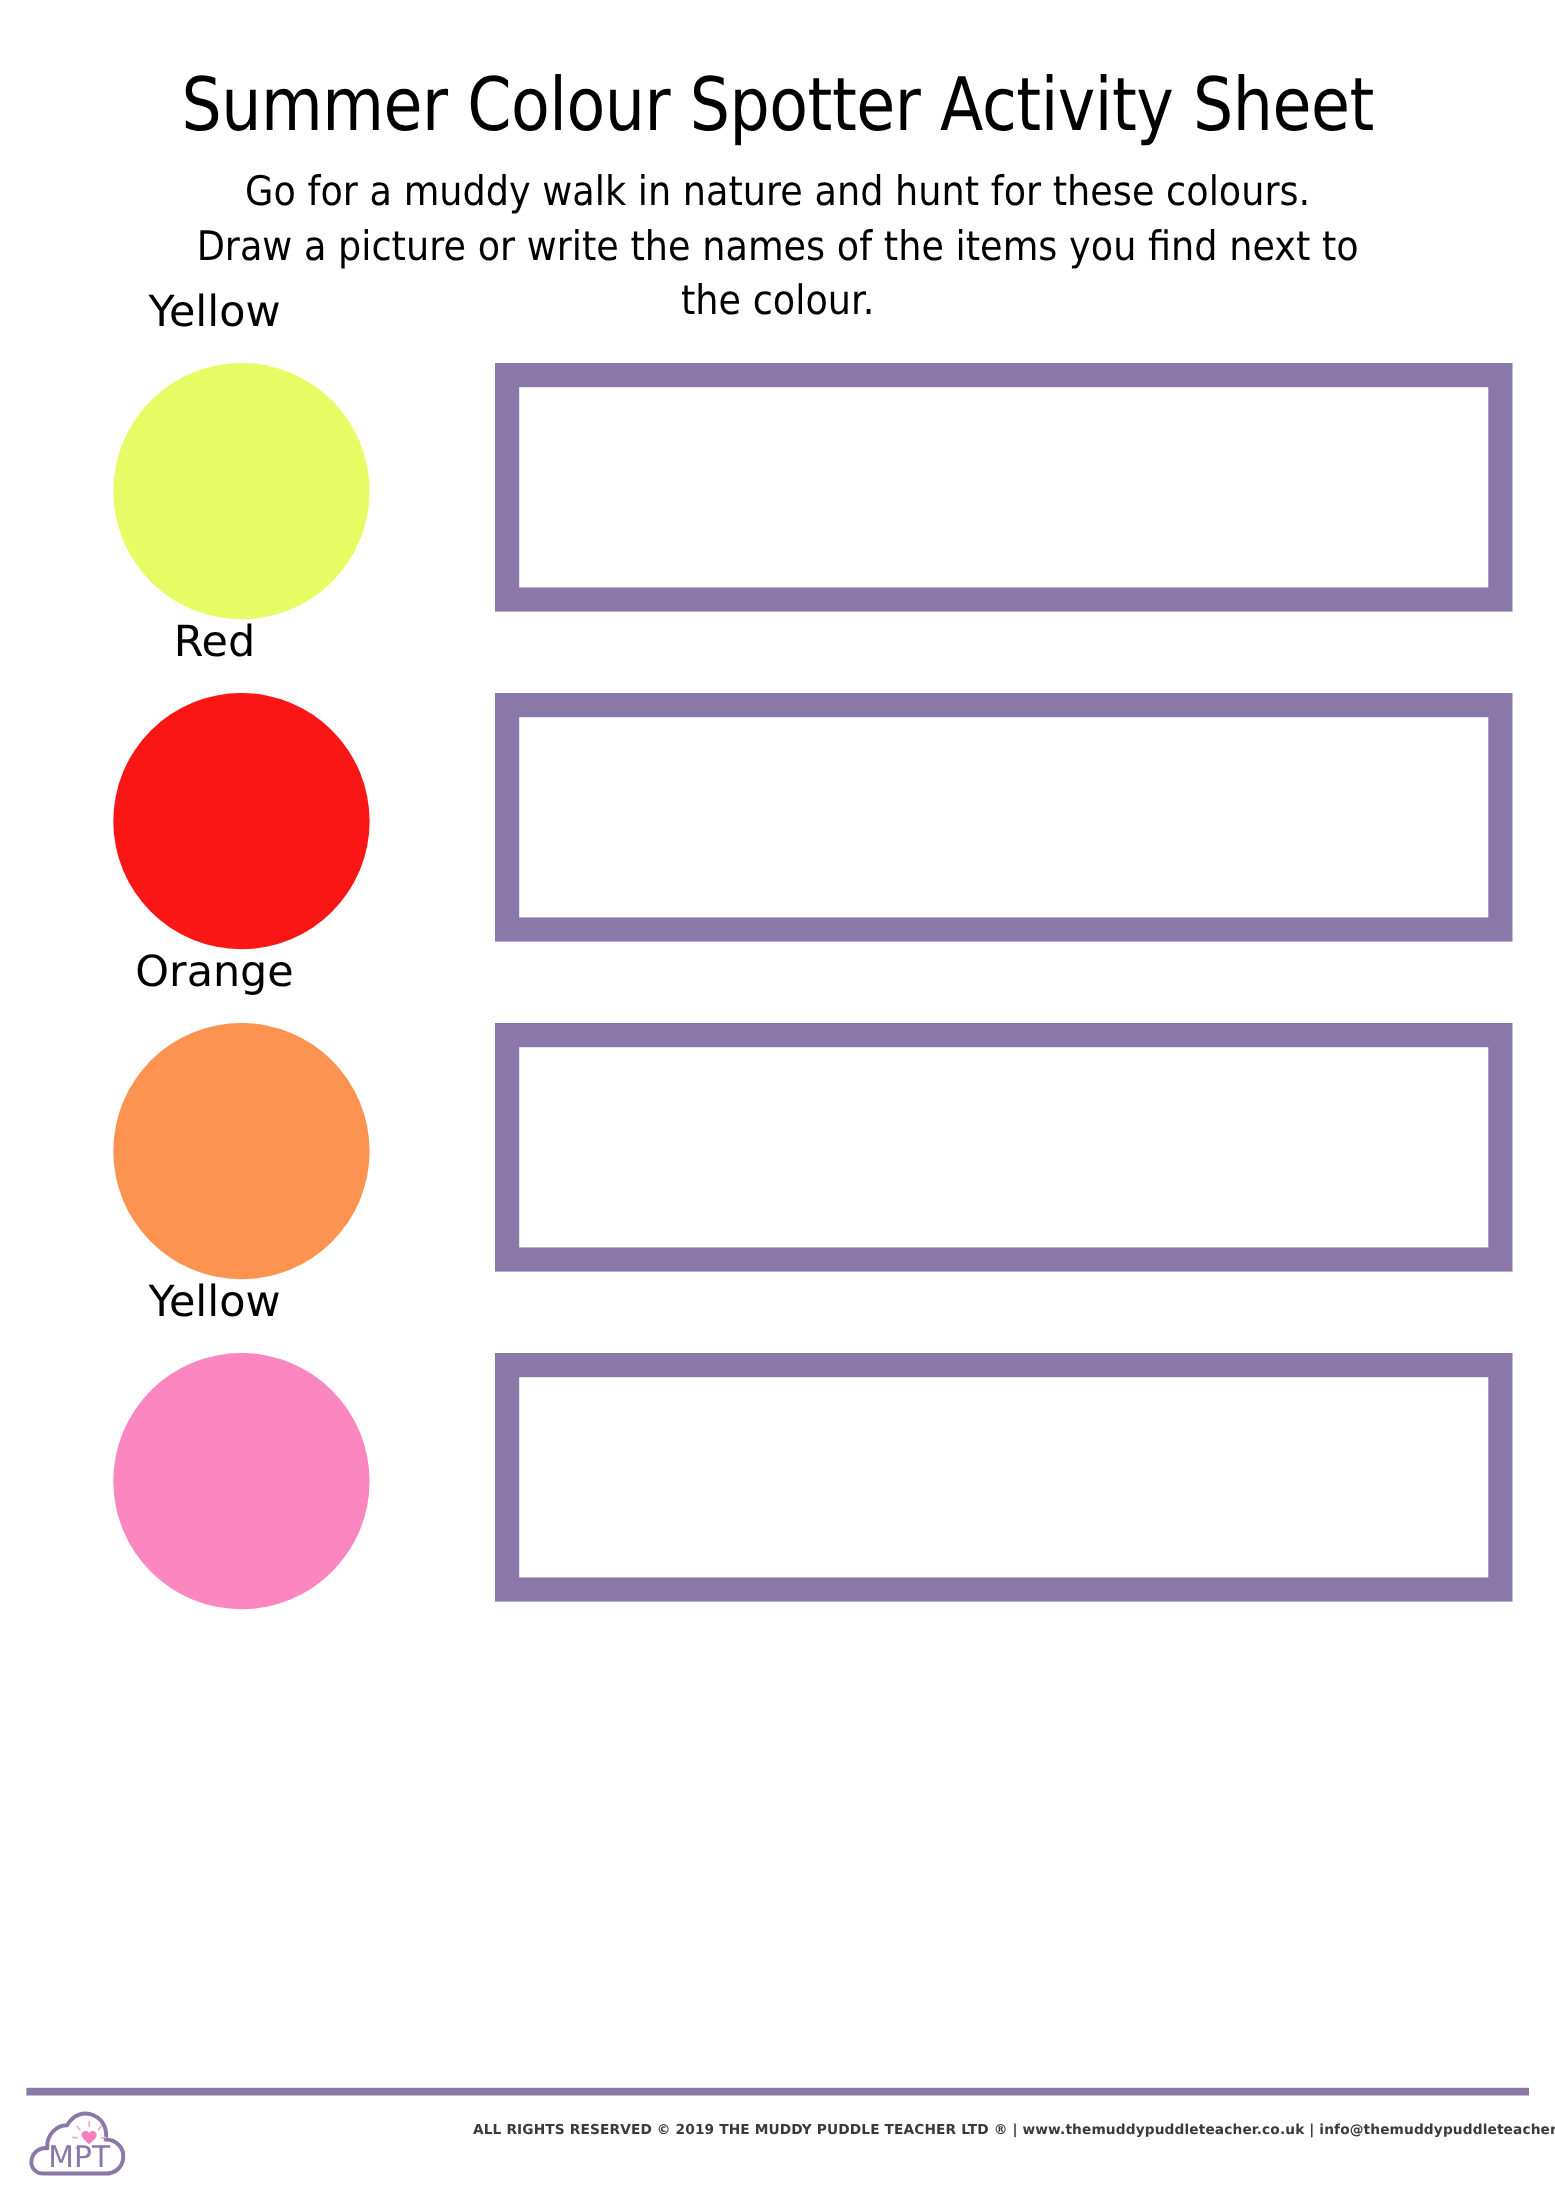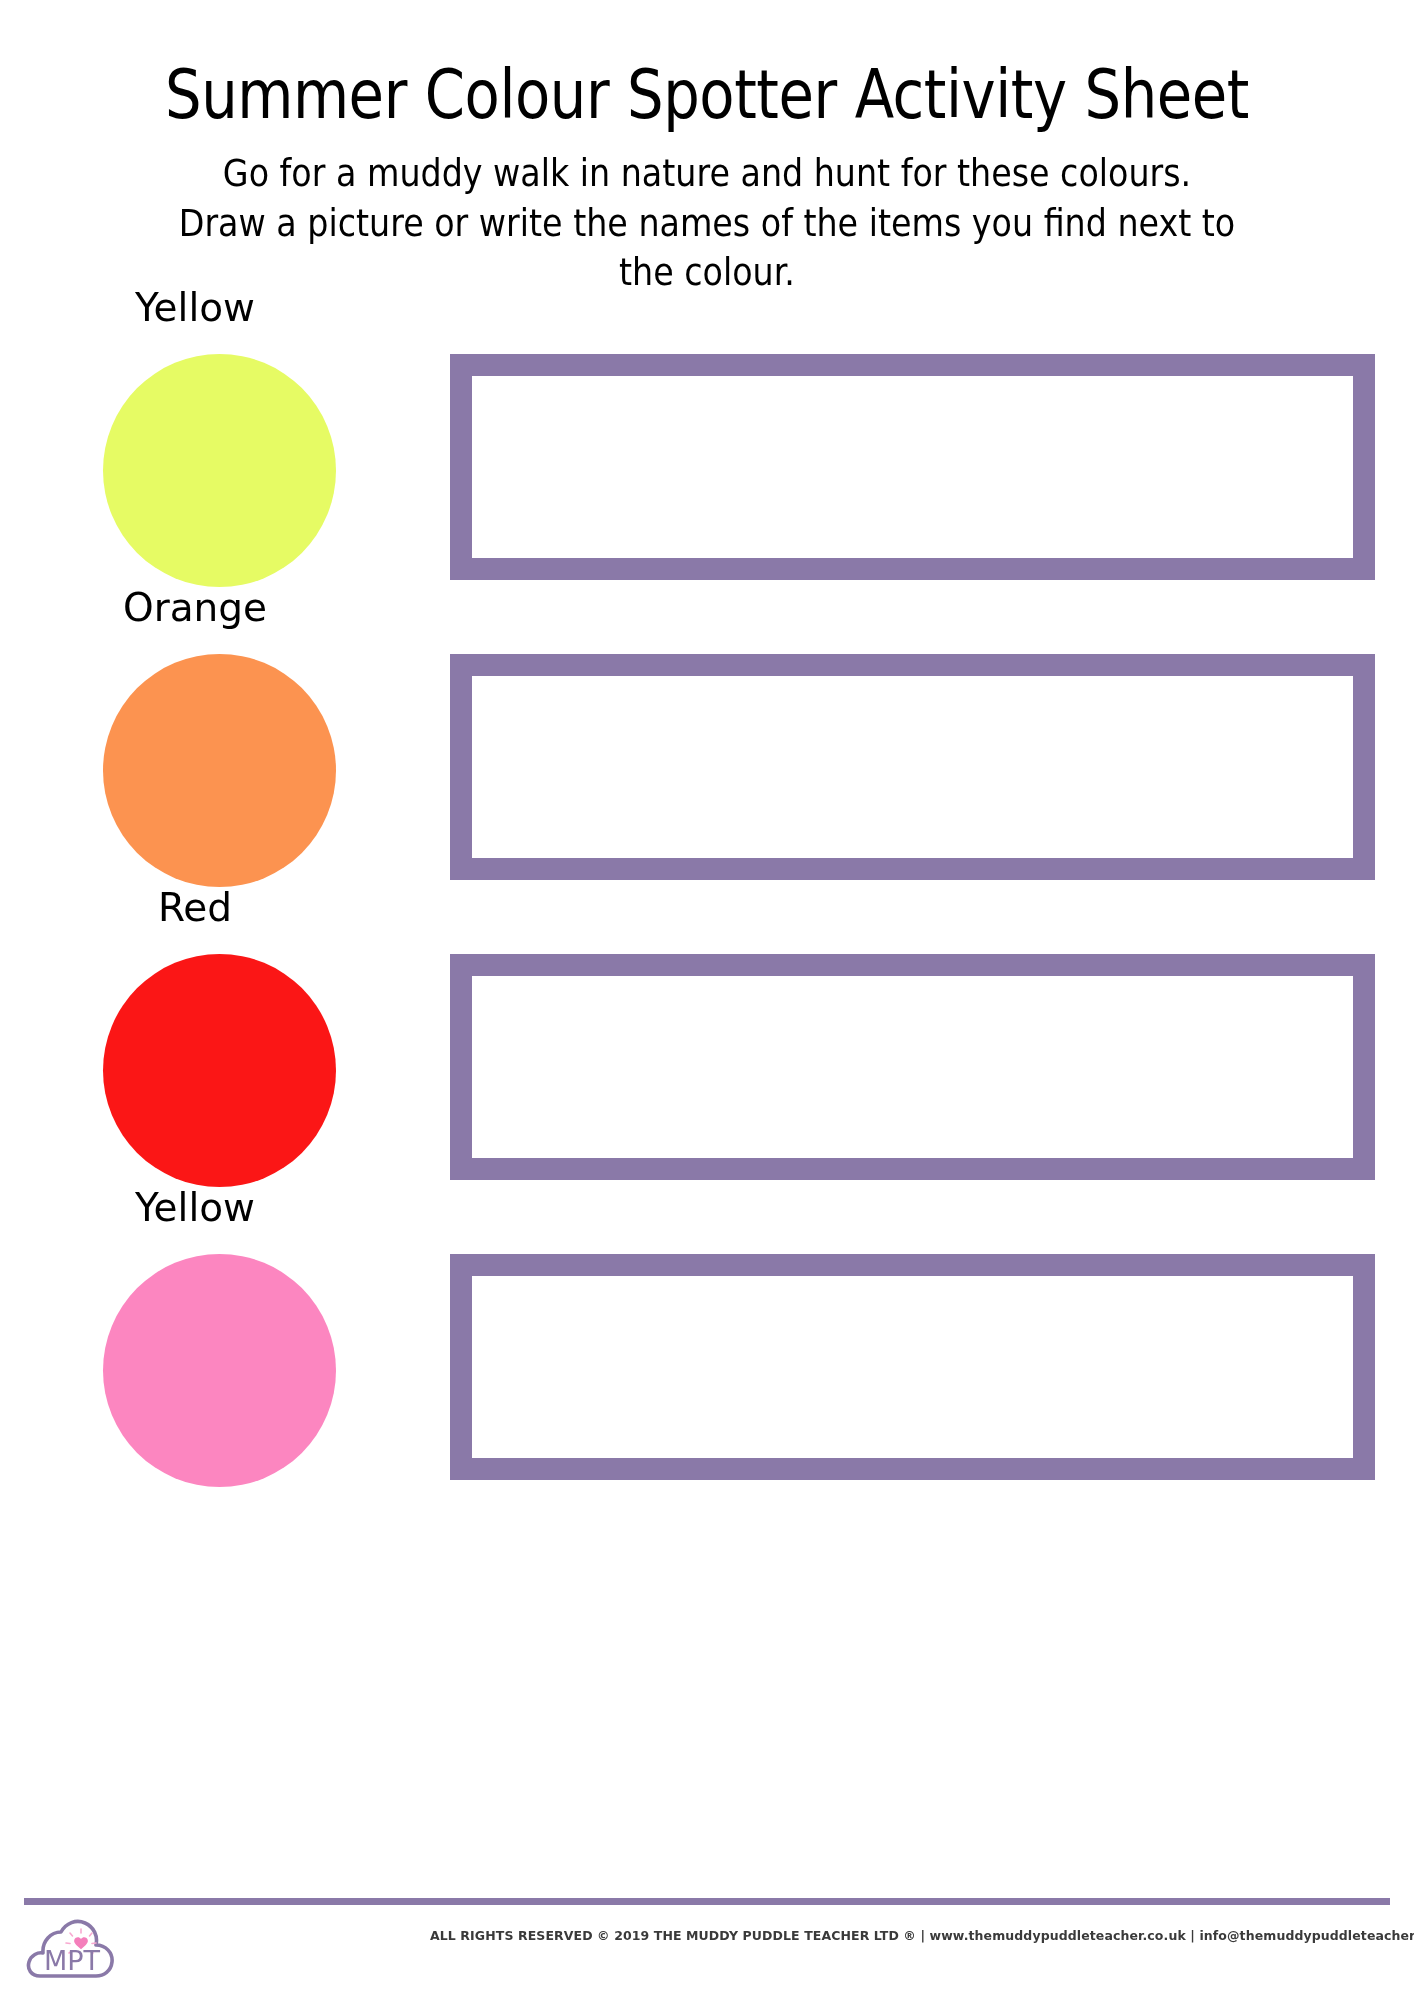--- a/index.html
+++ b/index.html
@@ -47,21 +47,21 @@
     transform: scaleX(0.9);
     transform-origin: center top;
   }
   .sheet-subtitle .sub-line {
     display: block;
   }
 
   
   .rows-area {
     position: absolute;
-    top: 288px;
+    top: 264px;
     left: 0;
     width: 1414px;
   }
   .colour-row {
     position: relative;
     height: 300px;
   }
   .colour-label {
     position: absolute;
     left: 0;
@@ -137,28 +137,28 @@
 
 <div class="rows-area">
 
   <div class="colour-row">
     <div class="colour-label">Yellow</div>
     <div class="colour-swatch" style="left:103px; top:66px; width:233px; height:233px; background:#E6FB64;"></div>
     <div class="answer-box" style="top:66px; height:226px;"></div>
   </div>
 
   <div class="colour-row">
-    <div class="colour-label">Orange</div>
-    <div class="colour-swatch" style="left:103px; top:66px; width:233px; height:233px; background:#FC9350;"></div>
+    <div class="colour-label">Red</div>
+    <div class="colour-swatch" style="left:103px; top:66px; width:233px; height:233px; background:#FB1616;"></div>
     <div class="answer-box" style="top:66px; height:226px;"></div>
   </div>
 
   <div class="colour-row">
-    <div class="colour-label">Red</div>
-    <div class="colour-swatch" style="left:103px; top:66px; width:233px; height:233px; background:#FB1616;"></div>
+    <div class="colour-label">Orange</div>
+    <div class="colour-swatch" style="left:103px; top:66px; width:233px; height:233px; background:#FC9350;"></div>
     <div class="answer-box" style="top:66px; height:226px;"></div>
   </div>
 
   <div class="colour-row">
     <div class="colour-label">Yellow</div>
     <div class="colour-swatch" style="left:103px; top:66px; width:233px; height:233px; background:#FC86C0;"></div>
     <div class="answer-box" style="top:66px; height:226px;"></div>
   </div>
 
 </div>

